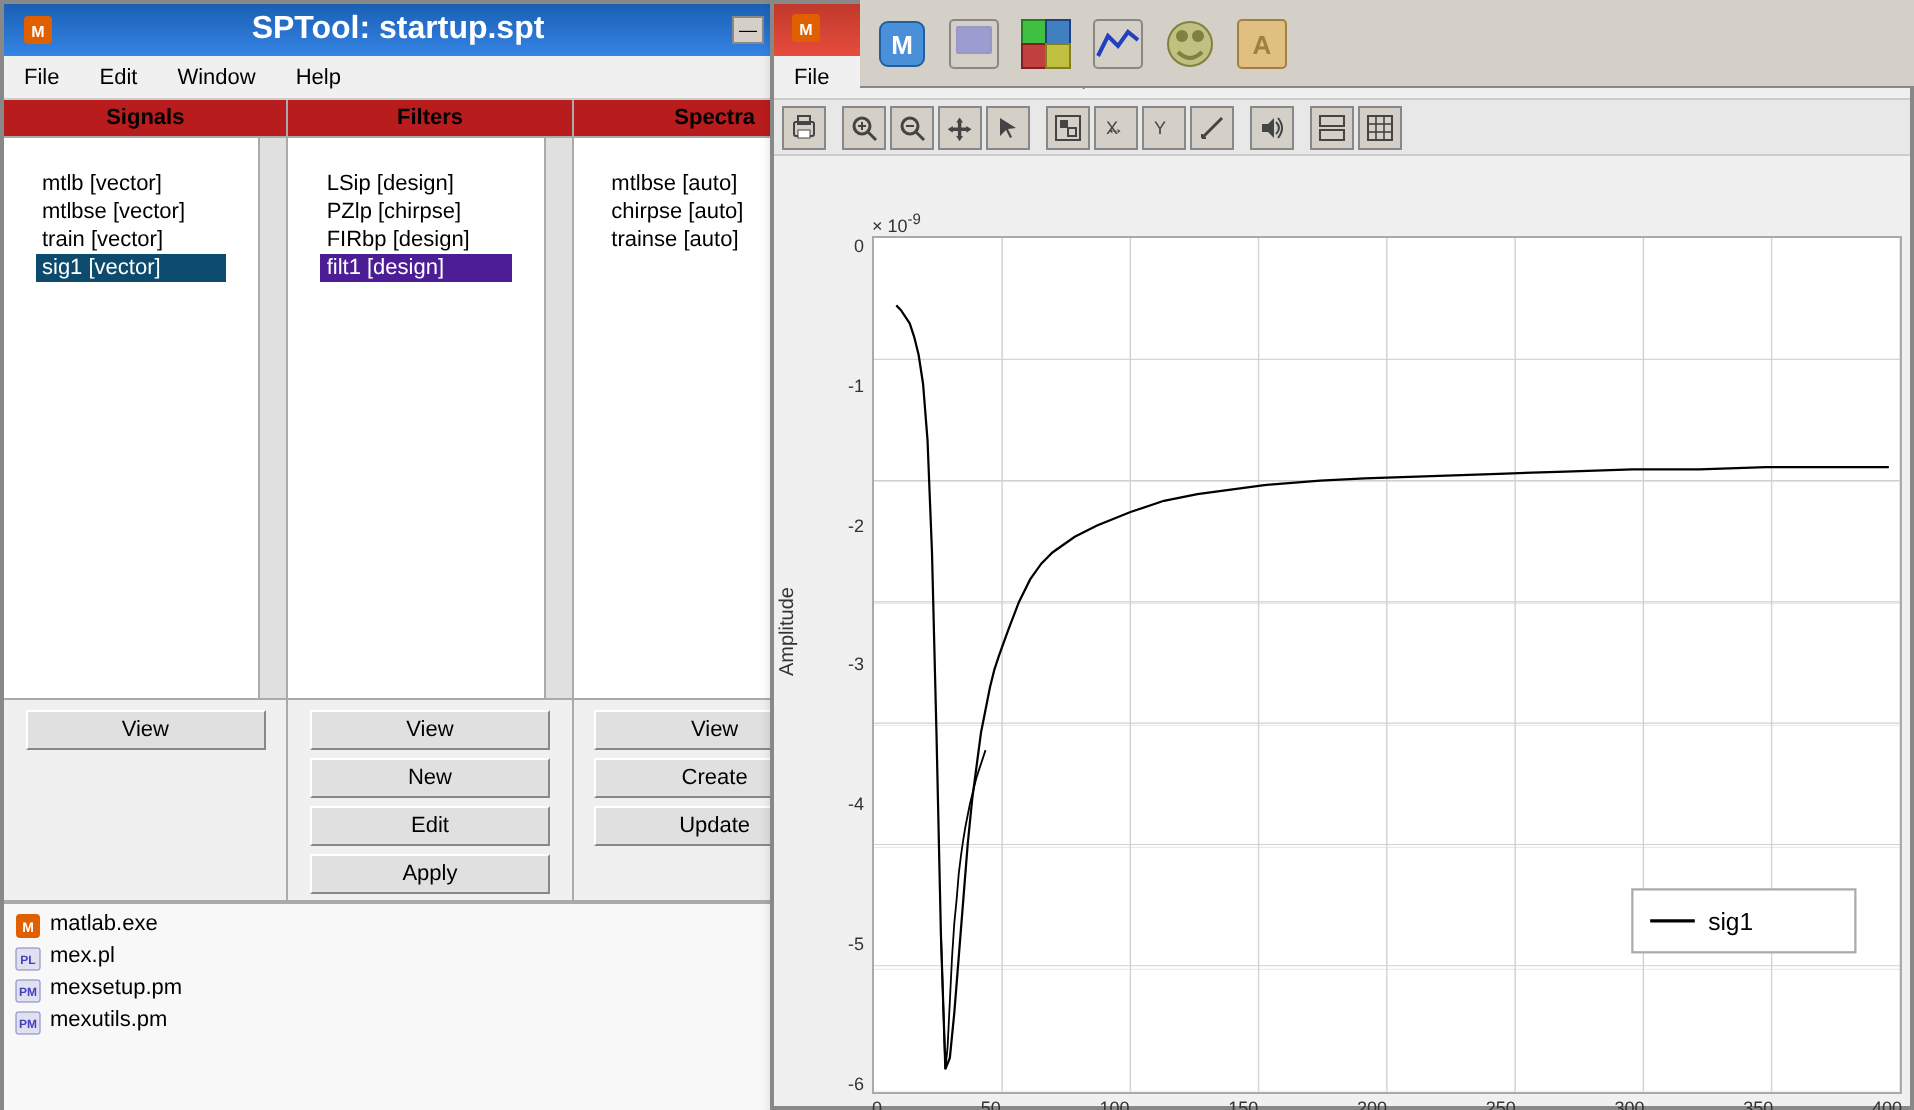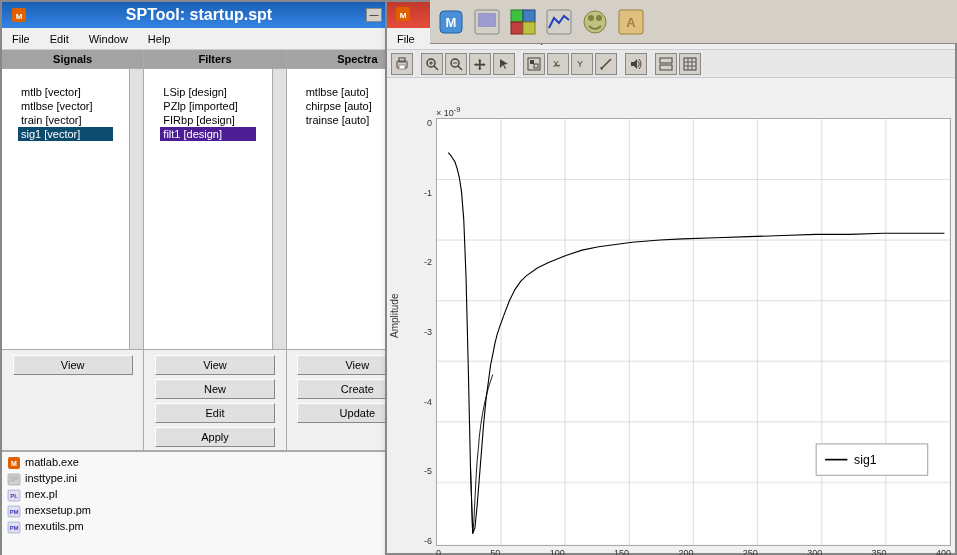--- a/index.html
+++ b/index.html
@@ -91,21 +91,21 @@
       border-right: 1px solid #aaa;
       display: flex;
       flex-direction: column;
     }
 
     .column:last-child {
       border-right: none;
     }
 
     .column-header {
-      background: #a3a3a3;
+      background: #b91c1c;
       border-bottom: 1px solid #aaa;
       text-align: center;
       padding: 3px;
       font-size: 11px;
       font-weight: bold;
     }
 
     .column-list {
       flex: 1;
       overflow-y: auto;
@@ -400,21 +400,21 @@
         </div>
         <div class="scrollbar-area"></div>
       </div>
     </div>
 
     <div class="column">
       <div class="column-header">Filters</div>
       <div style="display:flex; flex:1; overflow:hidden;">
         <div class="column-list">
           <div class="list-item">LSip [design]</div>
-          <div class="list-item">PZlp [imported]</div>
+          <div class="list-item">PZlp [chirpse]</div>
           <div class="list-item">FIRbp [design]</div>
           <div class="list-item selected-design">filt1 [design]</div>
         </div>
         <div class="scrollbar-area"></div>
       </div>
     </div>
 
     <div class="column">
       <div class="column-header">Spectra</div>
       <div style="display:flex; flex:1; overflow:hidden;">
@@ -451,31 +451,20 @@
   <div class="file-section">
     <div class="file-list">
       <div class="file-item">
         <span class="file-icon matlab">
           <svg width="14" height="14" viewBox="0 0 14 14">
             <rect x="1" y="1" width="12" height="12" rx="2" fill="#e06000"></rect>
             <text x="7" y="10" text-anchor="middle" fill="white" font-size="7" font-weight="bold">M</text>
           </svg>
         </span>
         <span>matlab.exe</span>
-      </div>
-      <div class="file-item">
-        <span class="file-icon ini">
-          <svg width="14" height="14" viewBox="0 0 14 14">
-            <rect x="1" y="2" width="12" height="11" rx="1" fill="#d0d0d0" stroke="#888" stroke-width="0.5"></rect>
-            <line x1="3" y1="5" x2="11" y2="5" stroke="#888" stroke-width="0.5"></line>
-            <line x1="3" y1="7" x2="11" y2="7" stroke="#888" stroke-width="0.5"></line>
-            <line x1="3" y1="9" x2="8" y2="9" stroke="#888" stroke-width="0.5"></line>
-          </svg>
-        </span>
-        <span>insttype.ini</span>
       </div>
       <div class="file-item">
         <span class="file-icon pl">
           <svg width="14" height="14" viewBox="0 0 14 14">
             <rect x="1" y="2" width="12" height="11" rx="1" fill="#e0e0f0" stroke="#8080c0" stroke-width="0.5"></rect>
             <text x="7" y="10" text-anchor="middle" fill="#4040c0" font-size="6" font-weight="bold">PL</text>
           </svg>
         </span>
         <span>mex.pl</span>
       </div>

